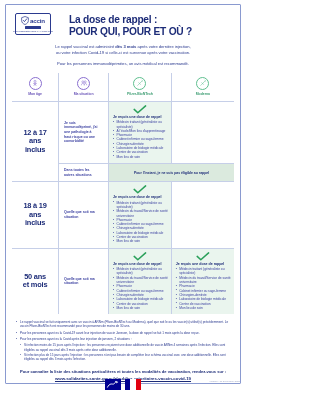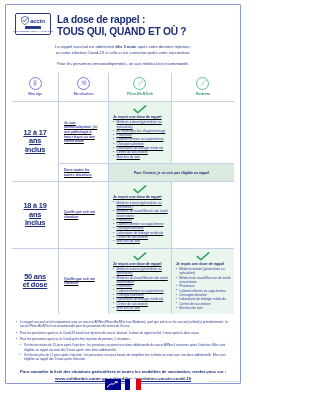--- a/index.html
+++ b/index.html
@@ -19,21 +19,21 @@
     border: 1px solid #8a9ad0;
     border-radius: 1px;
     width: 236px;
     height: 380px;
     position: relative;
     background: #fff;
     padding: 5px 6px 0 6px;
   }
 
   
-  .header { display: flex; align-items: flex-start; gap: 6px; padding: 3px 2px 0 3px; }
+  .header { display: flex; align-items: flex-start; gap: 18px; padding: 3px 2px 0 3px; }
   .logo {
     width: 36px; height: 22px;
     border: 1px solid #2b3a8f;
     border-radius: 2px;
     display: flex; flex-direction: column; align-items: center; justify-content: center;
     flex: 0 0 auto; background: #fff; position: relative;
   }
   .logo-row { display: flex; align-items: center; gap: 1px; }
   .logo-shield { width: 8px; height: 9px; display: block; }
   .logo-word { font-size: 6.2px; font-weight: bold; color: #2b3a8f; letter-spacing: -0.2px; }
@@ -65,21 +65,21 @@
   .icon-circle {
     width: 13px; height: 13px; border-radius: 50%;
     border: 1px solid #8a6fd0; margin: 0 auto 2px auto;
     display: flex; align-items: center; justify-content: center;
   }
   .icon-circle.green { border-color: #5fbf8f; }
   .hlabel { font-size: 3.5px; font-weight: bold; color: #6a55b8; letter-spacing: -0.05px; }
   .hlabel.green { color: #3f9e74; }
 
   .row td { vertical-align: middle; border-top: 1px solid #c6cfe8; }
-  .row td.sep { border-right: 1px solid #c6cfe8; text-decoration: underline; }
+  .row td.sep { border-right: 1px solid #c6cfe8; }
   .age {
     text-align: center; font-size: 7.4px; font-weight: bold; color: #1d2c78;
     line-height: 8.6px; letter-spacing: -0.2px; padding: 5px 1px;
   }
   .situation {
     font-size: 3.5px; font-weight: bold; color: #3a3fa0; line-height: 4.6px;
     padding: 4px 9px 4px 5px; position: relative; letter-spacing: -0.03px;
   }
   .cell-green { background: #eaf5ee; padding: 3px 3px 4px 4px; }
   .cell-empty { background: #ffffff; }
@@ -150,21 +150,21 @@
           <path d="M5 0.5 L9.2 2 V5.6 C9.2 8 7.3 9.8 5 10.5 C2.7 9.8 0.8 8 0.8 5.6 V2 Z" fill="none" stroke="#2b3a8f" stroke-width="0.9"></path>
           <path d="M2.9 5.4 L4.3 6.9 L7.2 3.4" fill="none" stroke="#2b3a8f" stroke-width="1.1" stroke-linecap="round" stroke-linejoin="round"></path>
         </svg>
         <span class="logo-word">accin</span>
       </div>
       <div class="logo-bar"></div>
       <div class="logo-sub">TOUS MOBILISÉS POUR LA VACCINATION</div>
     </div>
     <div class="title">
       <div>La dose de rappel :</div>
-      <div>TOUS QUI, QUAND ET OÙ ?</div>
+      <div>POUR QUI, POUR ET OÙ ?</div>
     </div>
   </div>
 
   <div class="intro">
     <p>
       <span>Le rappel vaccinal est administré </span><b>dès 3 mois</b><span> après votre dernière injection,</span><br>
       <span>ou votre infection Covid-19 si celle-ci est survenue après votre vaccination.</span>
     </p>
     <p class="p2">Pour les personnes immunodéprimées, un avis médical est recommandé.</p>
   </div>
@@ -276,21 +276,21 @@
             <li>Centre de vaccination</li>
             <li>Mon lieu de soin</li>
           </ul>
         </td>
         <td class="cell-empty"></td>
       </tr>
 
       <tr class="row">
         <td class="sep age">
           <span>50 ans</span><br>
-          <span>et dose</span>
+          <span>et mois</span>
         </td>
         <td class="sep">
           <div class="situation">Quelle que soit ma situation</div>
         </td>
         <td class="sep cell-green">
           <svg class="check" width="14" height="9" viewBox="0 0 14 9">
             <path d="M1.2 4.4 L4.8 7.8 L12.6 0.9" fill="none" stroke="#2aa05a" stroke-width="1.5" stroke-linecap="round" stroke-linejoin="round"></path>
           </svg>
           <div class="ctitle">Je reçois une dose de rappel</div>
           <ul class="clist">

